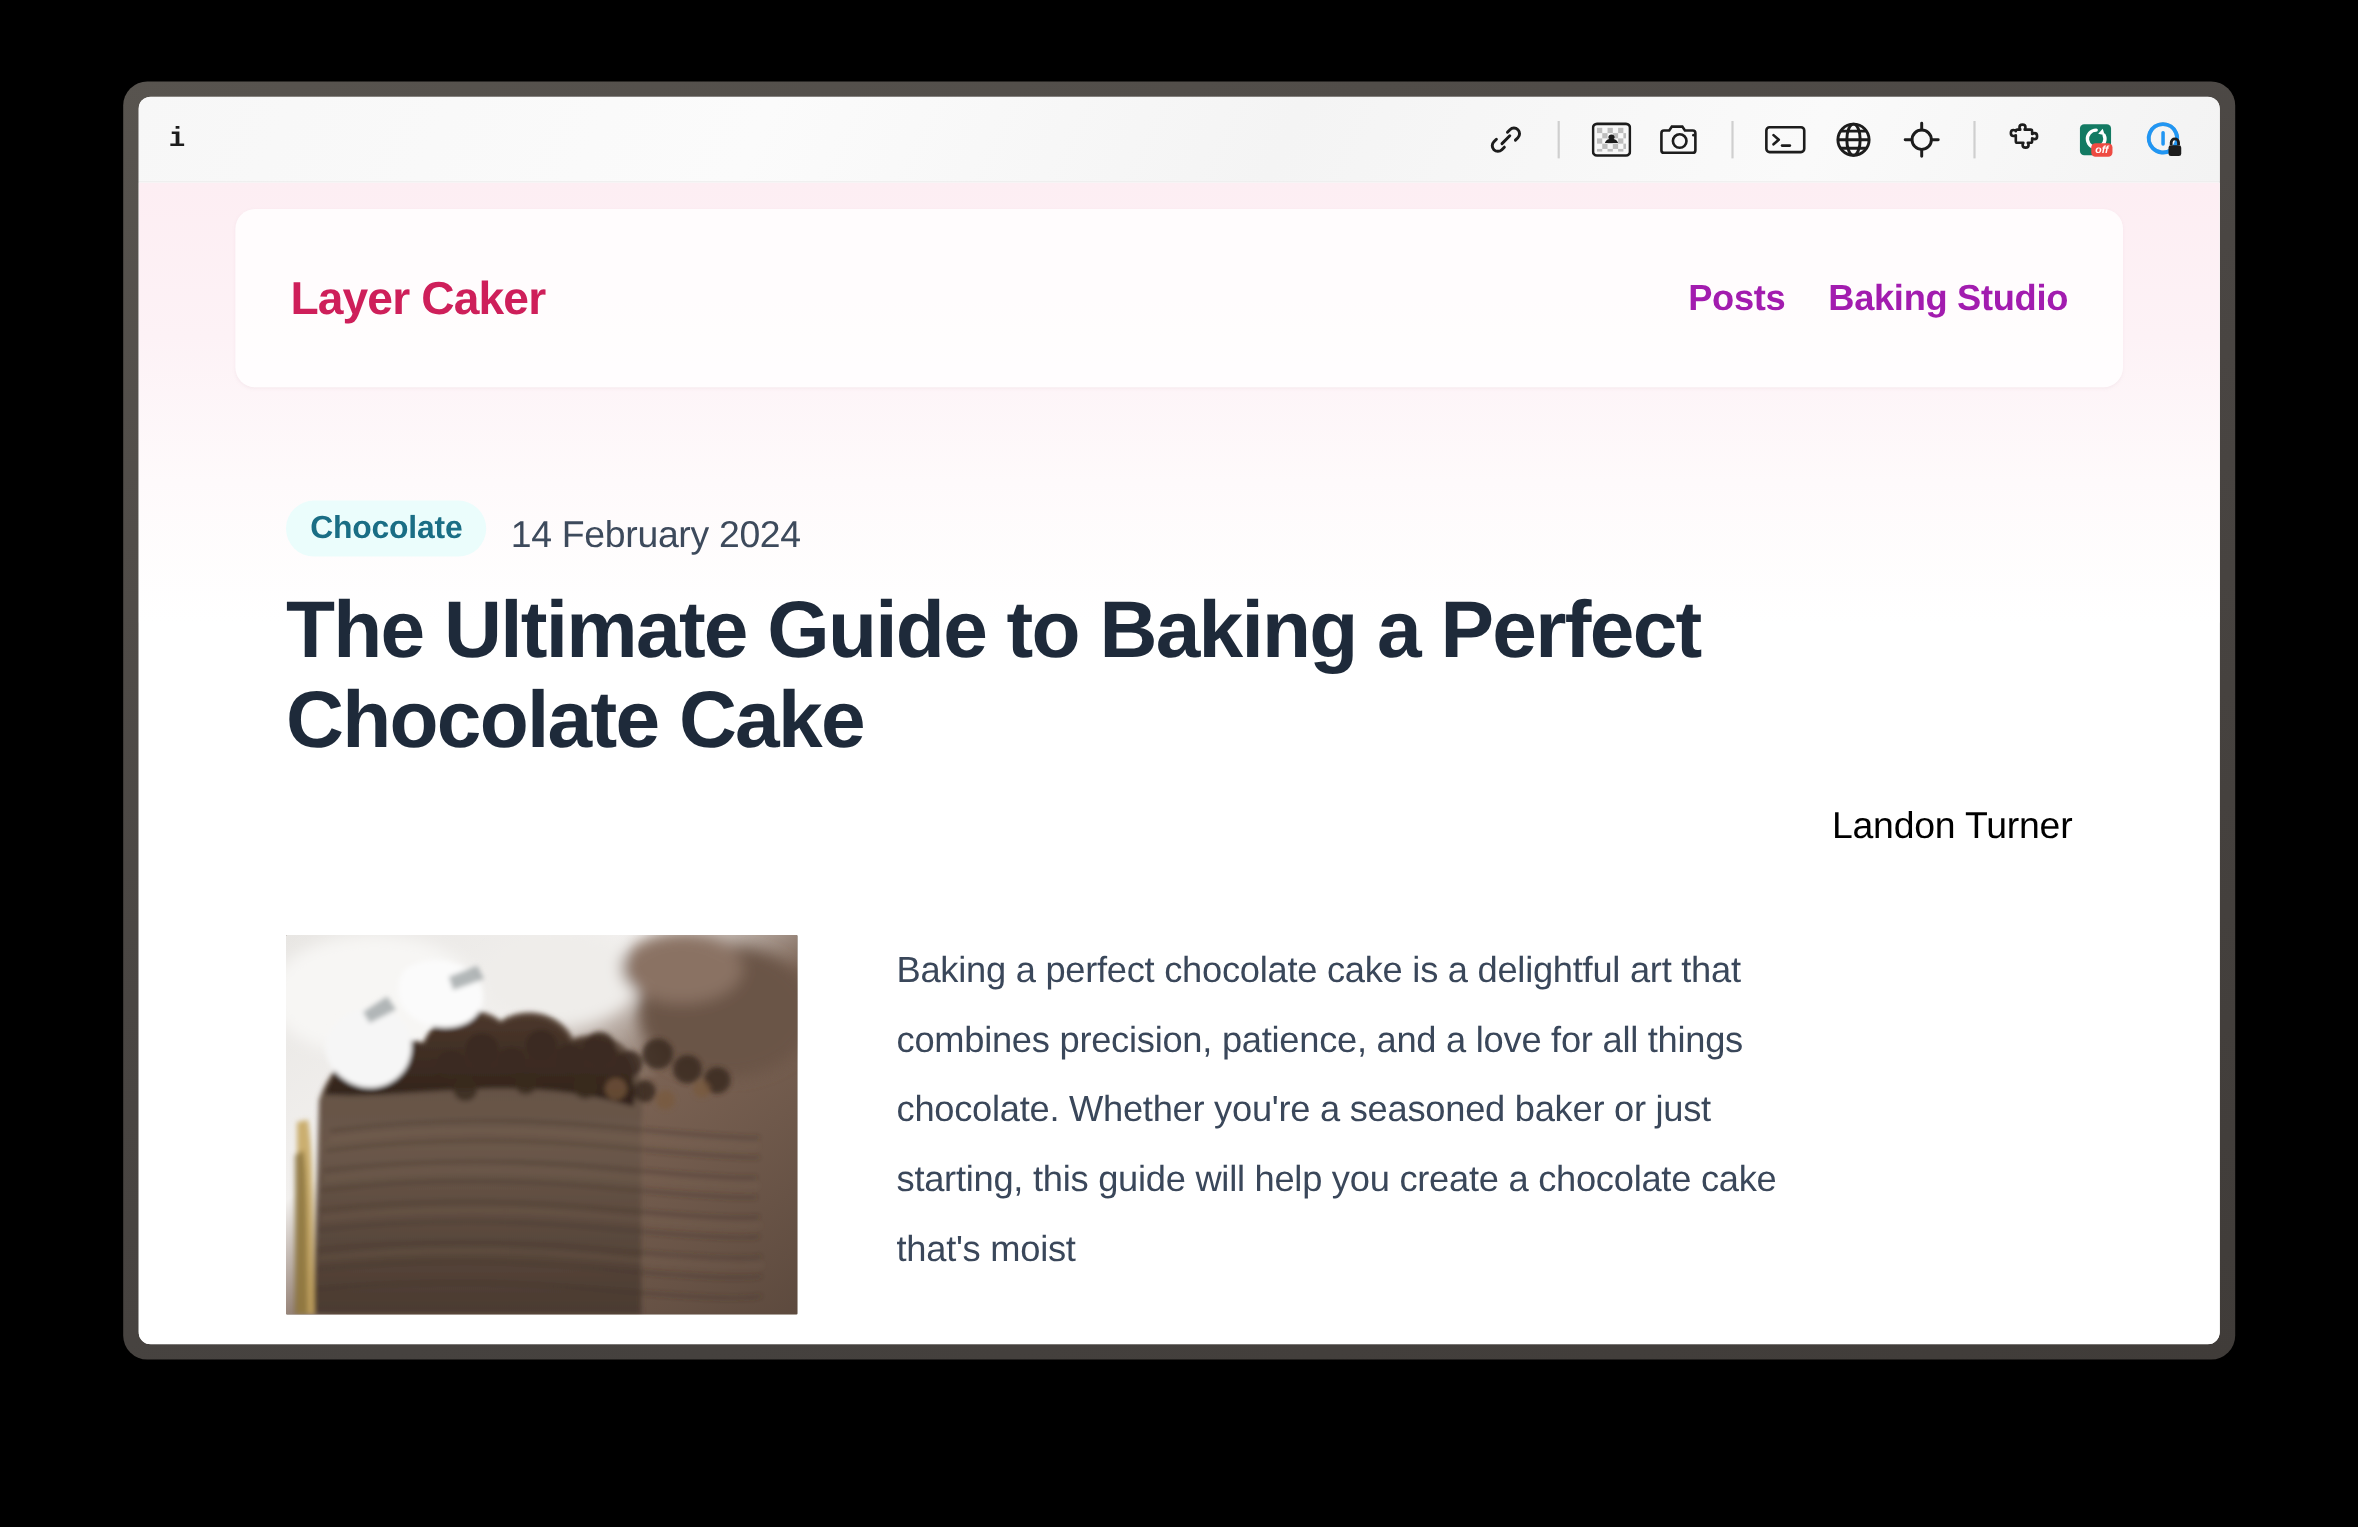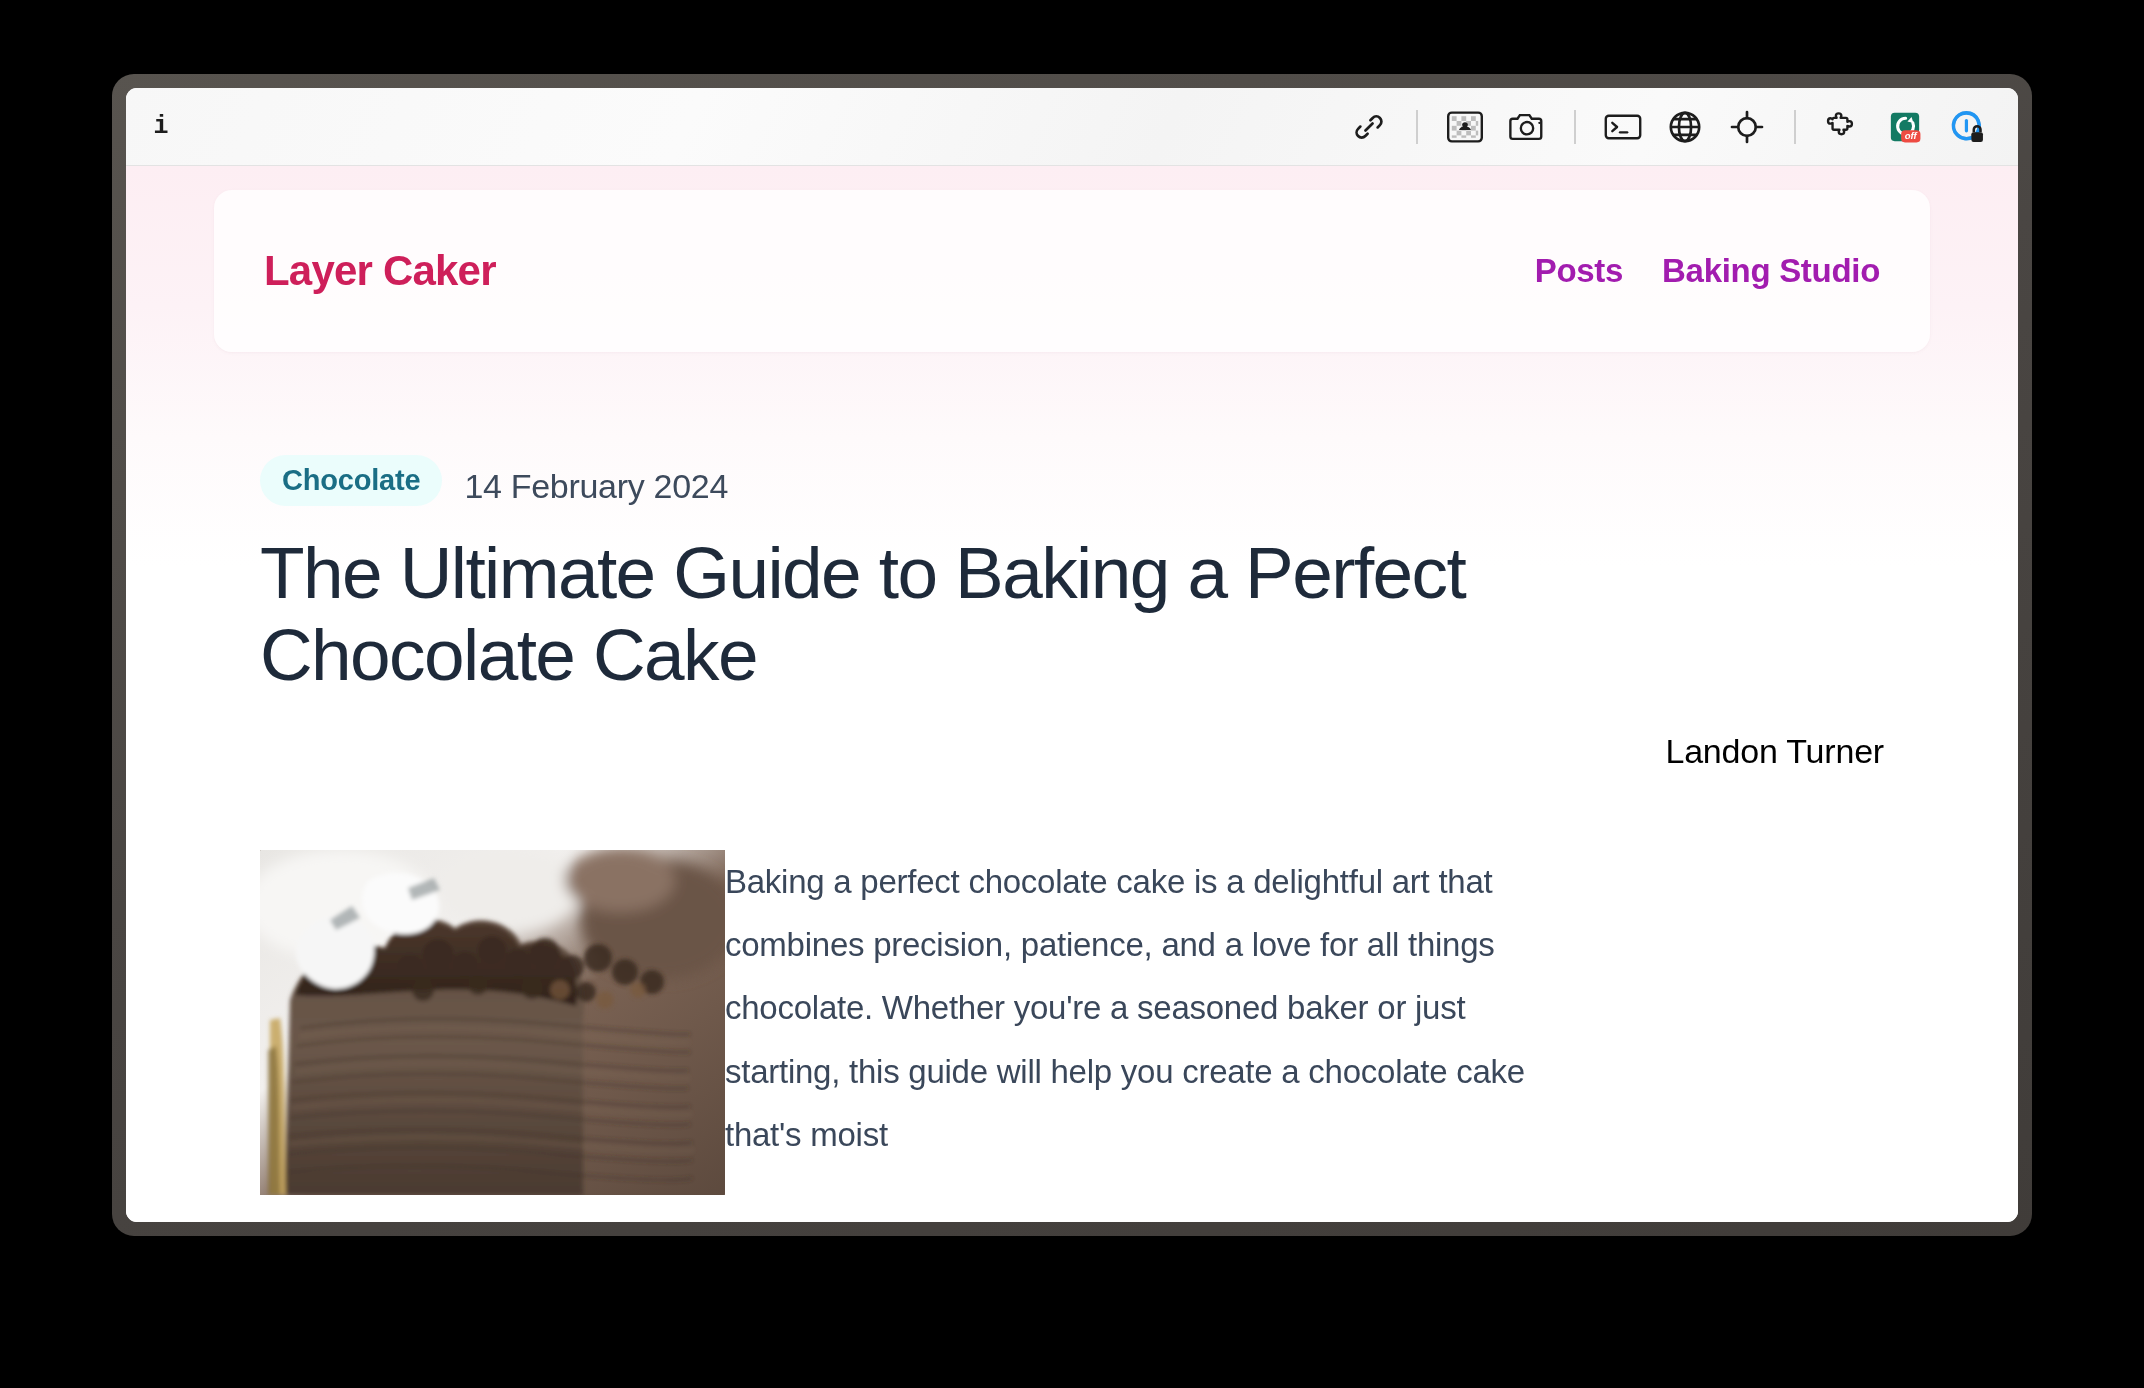--- a/index.html
+++ b/index.html
@@ -169,37 +169,38 @@
 
   .post-date {
     font-size: 34px;
     color: #3d4a5c;
     letter-spacing: -0.3px;
   }
 
   .post-title {
     font-size: 73px;
     line-height: 1.12;
-    font-weight: normal;
+    font-weight: bold;
     color: #1e2a3a;
     letter-spacing: -1.6px;
     max-width: 1290px;
     margin-bottom: 36px;
   }
 
   .post-author {
     font-size: 34px;
     color: #000000;
     letter-spacing: -0.2px;
     margin-bottom: 79px;
     text-align: right;
   }
 
   .body-grid {
     display: flex;
+    gap: 90px;
     align-items: flex-start;
   }
 
   .post-image {
     width: 465px;
     height: 345px;
     flex: 0 0 auto;
     border-radius: 1px;
     overflow: hidden;
     position: relative;

